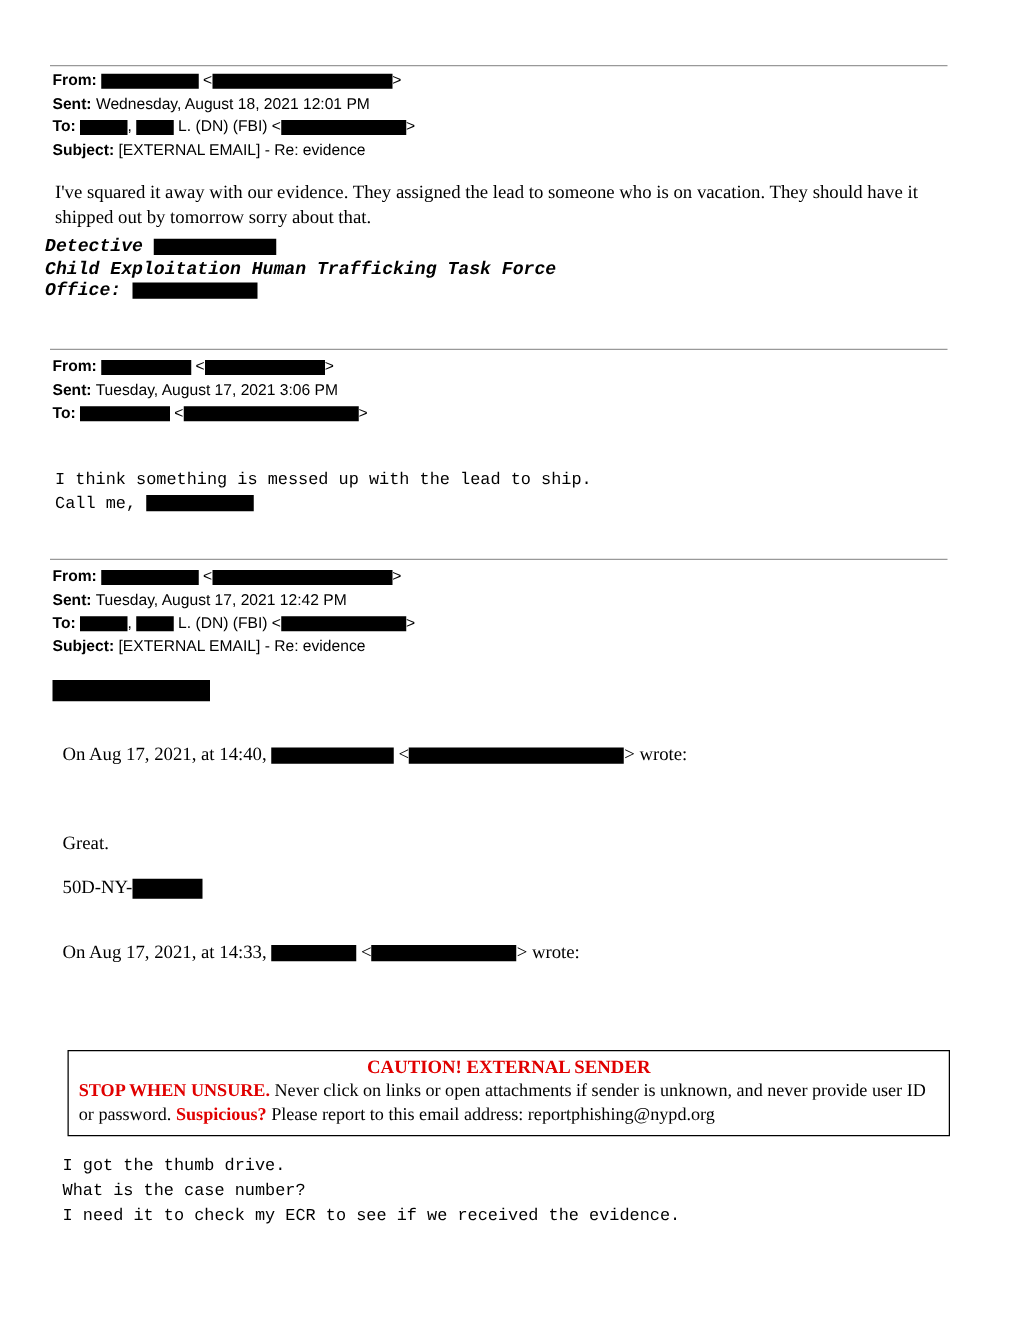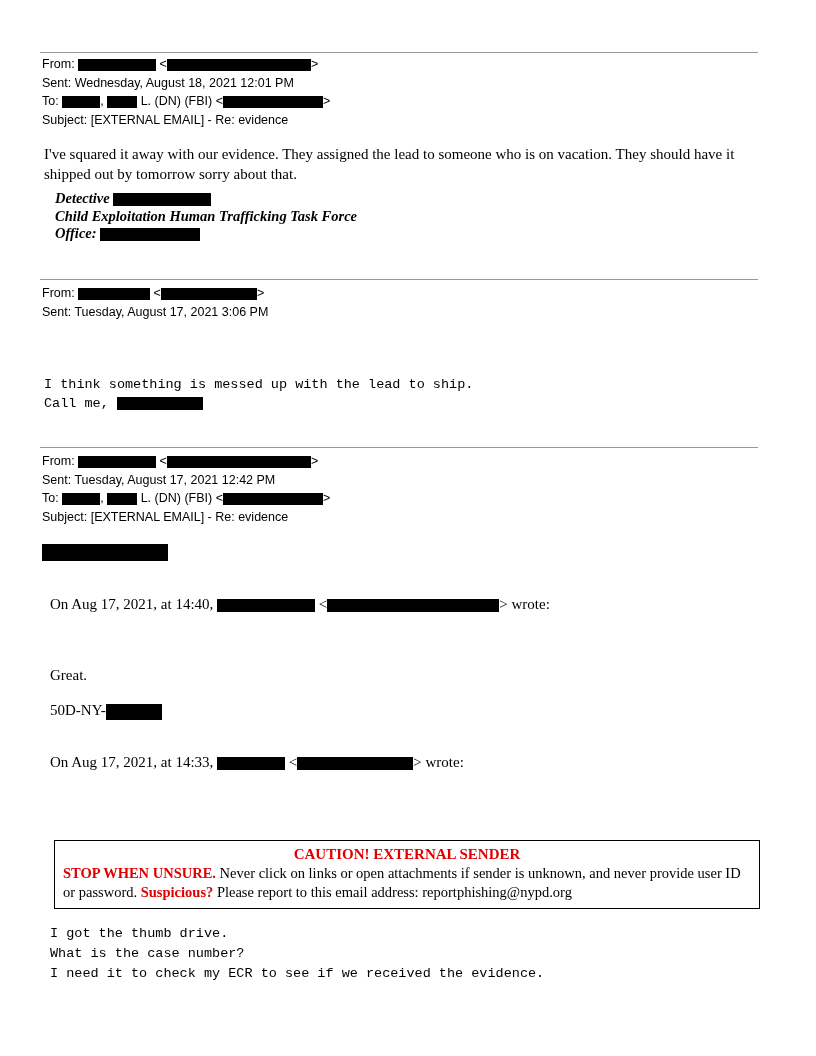--- a/index.html
+++ b/index.html
@@ -31,21 +31,21 @@
   .hdr-block {
     font-family: "Liberation Sans", sans-serif;
     font-size: 12.5px;
     line-height: 18.5px;
   }
   .hdr-line {
     white-space: nowrap;
     display: block;
   }
   .hdr-label {
-    font-weight: normal;
+    font-weight: bold;
     margin-top: 39px;
   }
   .redact {
     display: inline-block;
     background: #000000;
     vertical-align: middle;
     height: 12px;
     border-radius: 0;
   }
   .redact.tall {
@@ -122,21 +122,21 @@
     <span class="hdr-line">
       <span class="hdr-label">Subject:</span>
       <span>[EXTERNAL EMAIL] - Re: evidence</span>
     </span>
   </div>
 
   <div class="abs body-serif" style="left:44px; top:144px; width:700px;">
     <span>I've squared it away with our evidence.  They assigned the lead to someone who is on vacation.  They should have it shipped out by tomorrow sorry about that.</span>
   </div>
 
-  <div class="abs sig" style="left:55px; top:190px; width:500px;">
+  <div class="abs sig" style="left:36px; top:190px; width:500px;font-family:Liberation Mono, monospace;">
     <div>
       <span>Detective</span>
       <span class="redact tall" style="width:98px;"></span>
     </div>
     <div>Child Exploitation Human Trafficking Task Force</div>
     <div>
       <span>Office:</span>
       <span class="redact tall" style="width:100px;"></span>
     </div>
   </div>
@@ -147,20 +147,25 @@
 
   <div class="abs hdr-block" style="left:42px; top:284px; width:730px;">
     <span class="hdr-line">
       <span class="hdr-label">From:</span>
       <span class="redact" style="width:72px;"></span>
       <span>&lt;</span><span class="redact" style="width:96px;"></span><span>&gt;</span>
     </span>
     <span class="hdr-line">
       <span class="hdr-label">Sent:</span>
       <span>Tuesday, August 17, 2021 3:06 PM</span>
+    </span>
+    <span class="hdr-line">
+      <span class="hdr-label">To:</span>
+      <span class="redact" style="width:72px;"></span>
+      <span>&lt;</span><span class="redact" style="width:140px;"></span><span>&gt;</span>
     </span>
   </div>
 
   <div class="abs body-sans" style="left:44px; top:375px; width:700px;">
     <div>I think something is messed up with the lead to ship.</div>
     <div>
       <span>Call me,</span>
       <span class="redact tall" style="width:86px;"></span>
     </div>
   </div>

